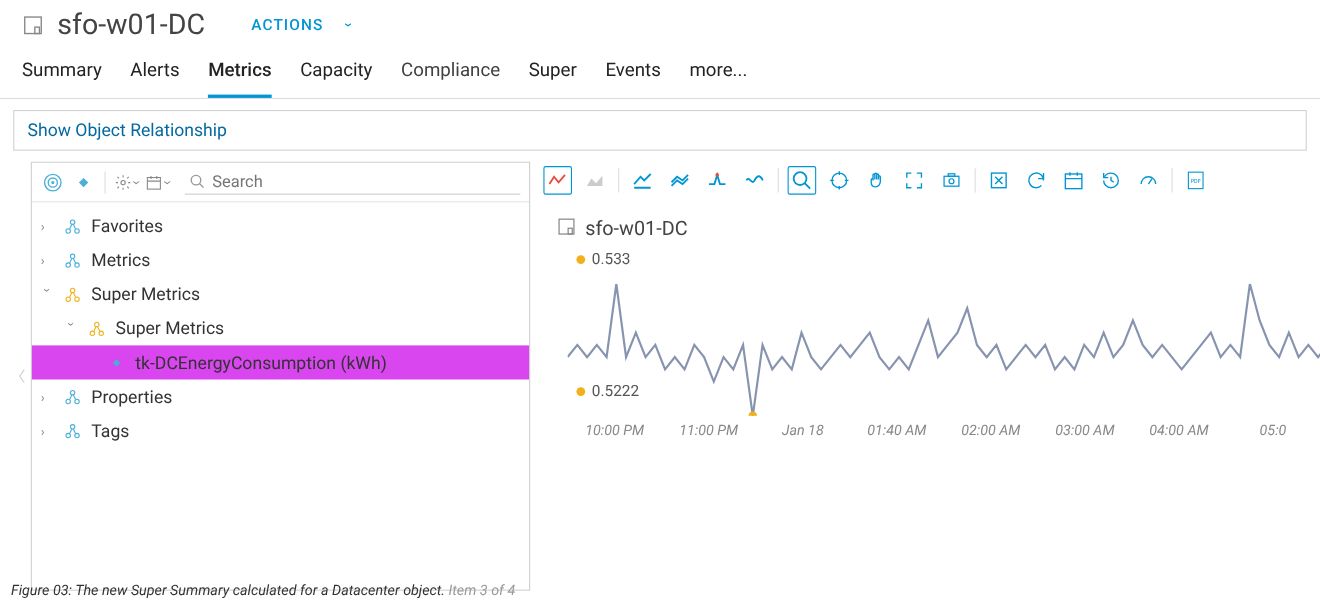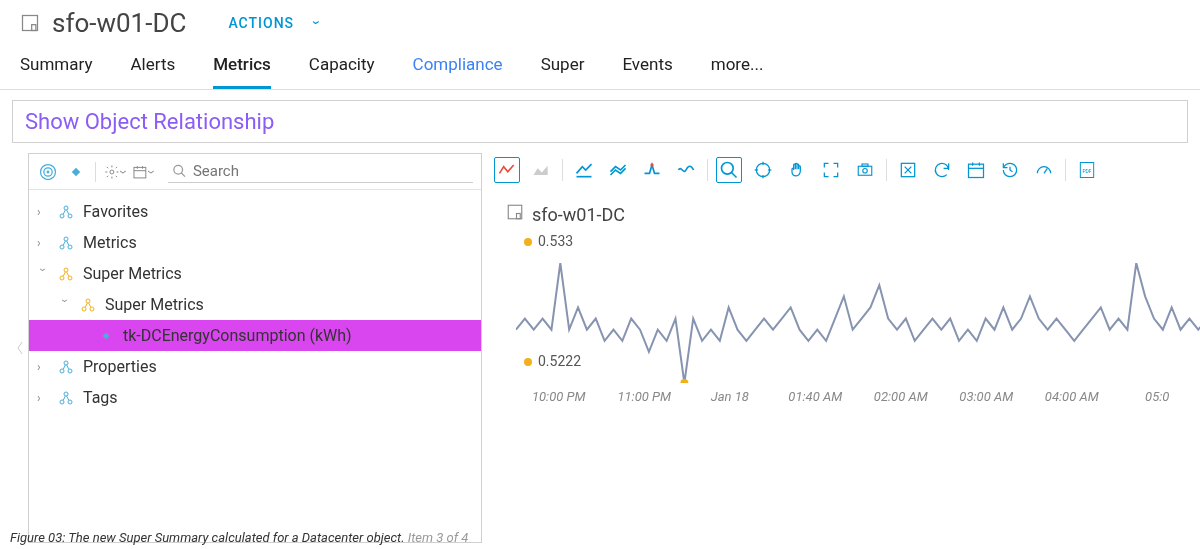--- a/index.html
+++ b/index.html
@@ -3,26 +3,26 @@
 <meta charset="utf-8">
 <style>
 * { box-sizing: border-box; margin: 0; padding: 0; font-family: -apple-system, "Segoe UI", Roboto, Arial, sans-serif; }
 body { background: #fff; width: 1200px; height: 549px; overflow: hidden; color: #333; }
 
 .header { display: flex; align-items: center; padding: 8px 20px 4px 20px; gap: 12px; }
 .dc-icon { width: 20px; height: 20px; color: #888; }
 .object-title { font-size: 26px; font-weight: 400; color: #444; }
 .actions-link { color: #0095d3; font-size: 14px; letter-spacing: 1px; font-weight: 500; margin-left: 30px; display: flex; align-items: center; gap: 20px; cursor: pointer; }
 
-.tabs { display: flex; gap: 38px; padding: 12px 12px 0 20px; border-bottom: 1px solid #ddd; font-size: 17px; }
+.tabs { display: flex; gap: 26px; padding: 12px 12px 0 20px; border-bottom: 1px solid #ddd; font-size: 17px; }
 .tab { padding-bottom: 12px; cursor: pointer; color: #222; }
 .tab.active { border-bottom: 3px solid #0095d3; font-weight: 500; }
-.tab.disabled { color: #3b82f6; }
-
-.relationship-bar { margin: 10px 12px 0 12px; border: 1px solid #d0d0d0; padding: 8px 12px; font-size: 22px; color: #8b5cf6; cursor: pointer; }
+.tab.disabled { color: #404040; }
+
+.relationship-bar { margin: 10px 12px 0 12px; border: 1px solid #d0d0d0; padding: 8px 12px; font-size: 16px; color: #0369a1; cursor: pointer; }
 
 .main { display: flex; margin: 10px 0 0 12px; height: 390px; }
 .side-expand { width: 16px; display: flex; align-items: center; justify-content: center; color: #ccc; cursor: pointer; }
 
 .left-panel { width: 454px; border: 1px solid #d0d0d0; }
 .left-toolbar { display: flex; align-items: center; gap: 6px; padding: 6px 8px; border-bottom: 1px solid #e4e4e4; }
 .tb-icon { width: 22px; height: 22px; display: inline-flex; align-items: center; justify-content: center; cursor: pointer; color: #888; }
 .tb-icon.blue { color: #49afd9; }
 .tb-sep { width: 1px; height: 20px; background: #ddd; margin: 0 2px; }
 .search-box { display: flex; align-items: center; gap: 6px; border-bottom: 1px solid #ccc; flex: 1; margin-left: 8px; padding: 2px 4px; color: #999; }

